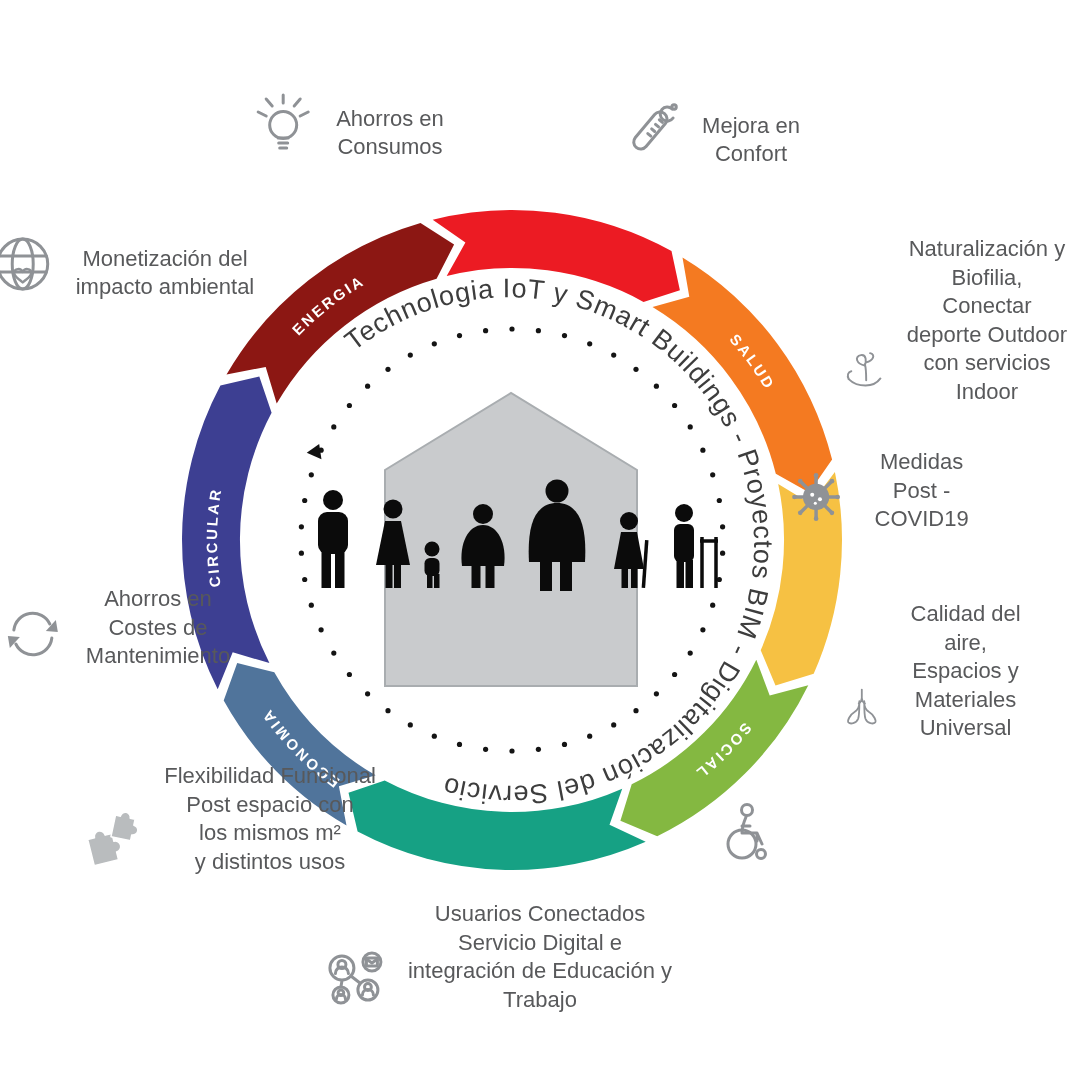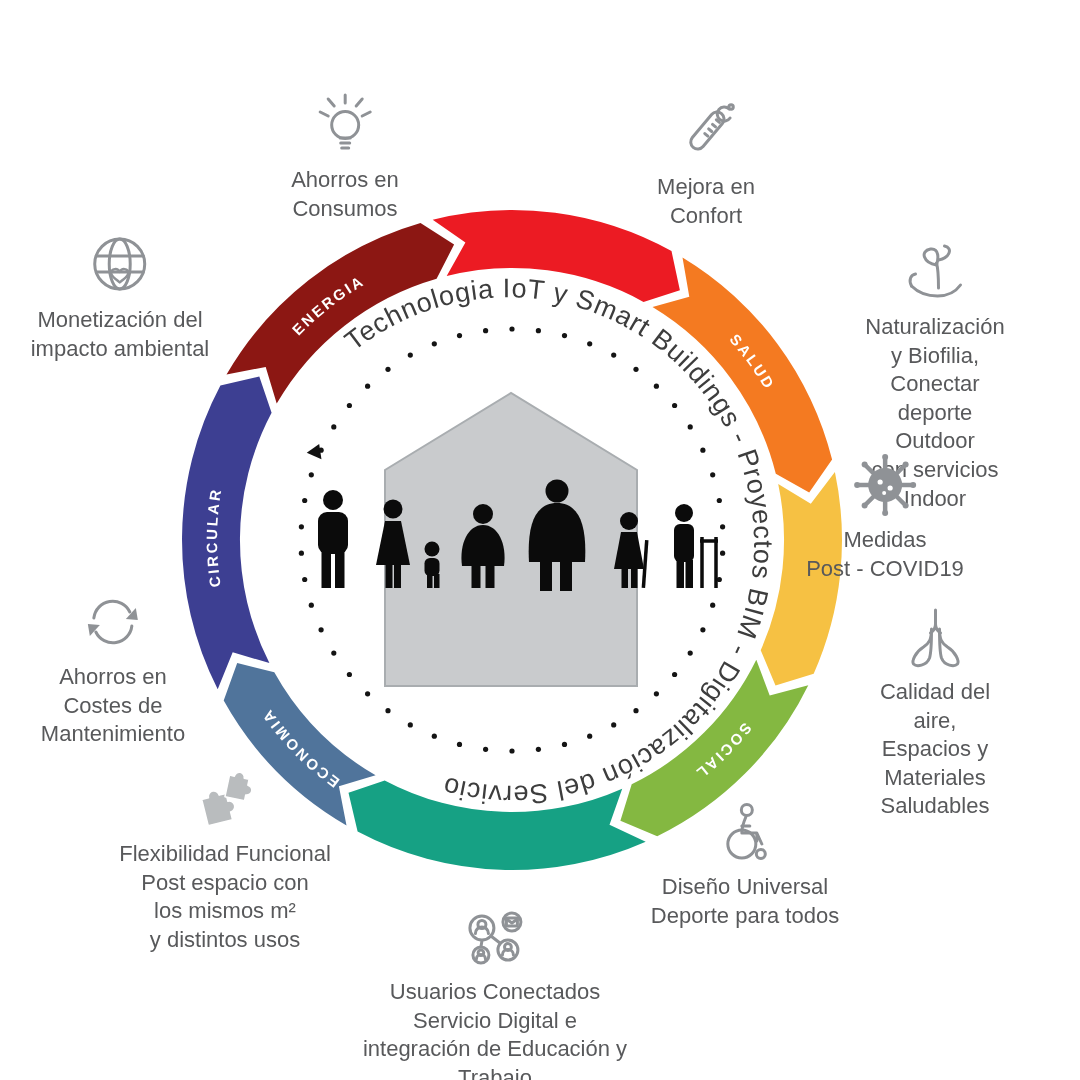--- a/index.html
+++ b/index.html
@@ -3,22 +3,22 @@
 <meta charset="utf-8">
 <style>
   html,body { margin:0; padding:0; background:#ffffff; }
   .stage { position:relative; width:1080px; height:1080px; background:#fff; overflow:hidden;
            font-family:"Liberation Sans", sans-serif; }
   #main-svg { position:absolute; left:0; top:0; }
   .seg-label { font-family:"Liberation Sans", sans-serif; font-size:15px; font-weight:600;
                fill:#ffffff; letter-spacing:2.5px; text-anchor:middle; }
   .ring-title { font-family:"Liberation Sans", sans-serif; font-size:27px; fill:#3d3d3d;
                 letter-spacing:0.8px; }
-  .callout { position:absolute; transform:translateX(-50%); display:flex; flex-direction:column;
-             align-items:center; gap:4px; }
+  .callout { position:absolute; transform:translateX(-50%); display:flex; flex-direction:row;
+             align-items:flex-end; gap:16px; }
   .callout-text { font-size:22px; color:#58595b; text-align:center; white-space:pre-line;
                   line-height:1.3; }
   .icon { stroke:#8f9296; fill:none; stroke-width:3; stroke-linecap:round; stroke-linejoin:round; }
 </style>
 </head>
 <body>
 
 <div class="stage">
 
   <svg id="main-svg" width="1080" height="1080" viewBox="0 0 1080 1080">
@@ -168,21 +168,21 @@
         <rect x="-7" y="-24" width="14" height="44" rx="7"></rect>
         <path d="M0,-16 h4 M0,-10 h4 M0,-4 h4 M0,2 h4"></path>
       </g>
       <path d="M24,-14 a7,7 0 1 1 -1,-9"></path>
       <circle cx="25" cy="-25" r="2.2"></circle>
     </svg>
     <div class="callout-text">Mejora en
 Confort</div>
   </div>
 
-  <div class="callout" style="left:935px; top:235px">
+  <div class="callout" style="left:955px; top:235px">
     <svg class="icon" width="74" height="74" viewBox="-37 -37 74 74">
       <path d="M-24,14 C-16,22 -6,24 2,24 C12,24 20,20 25,13"></path>
       <path d="M-24,14 C-27,8 -25,3 -20,2"></path>
       <path d="M3,16 C3,6 3,-2 1,-9"></path>
       <path d="M1,-7 C-12,-9 -16,-21 -5,-23 C4,-24 3,-13 1,-7 Z"></path>
       <path d="M3,-12 C14,-14 18,-24 9,-26"></path>
     </svg>
     <div class="callout-text">Naturalización y Biofilia,
 Conectar deporte Outdoor
 con servicios Indoor</div>
@@ -221,21 +221,21 @@
   </div>
 
   <div class="callout" style="left:935px; top:600px">
     <svg class="icon" width="74" height="74" viewBox="-37 -37 74 74">
       <path d="M0,-27 V-13 M0,-13 C0,-8 -2,-6 -5,-4 M0,-13 C0,-8 2,-6 5,-4"></path>
       <path d="M-4,-8 C-4,2 -6,6 -12,10 C-20,15 -24,24 -22,27 C-19,30 -9,29 -6,21 C-4,15 -4,4 -4,-8 Z"></path>
       <path d="M4,-8 C4,2 6,6 12,10 C20,15 24,24 22,27 C19,30 9,29 6,21 C4,15 4,4 4,-8 Z"></path>
     </svg>
     <div class="callout-text">Calidad del aire,
 Espacios y Materiales
-Saludables</div>
+Universal</div>
   </div>
 
   <div class="callout" style="left:225px; top:762px">
     <svg class="icon" width="74" height="74" viewBox="-37 -37 74 74">
       <g transform="translate(-8,9) rotate(-14)">
         <path d="M-13,-12 h7 a5.5,5.5 0 0 1 11,0 h7 v8 a5.5,5.5 0 0 1 0,11 v8 h-25 z" fill="#b9bcbe" stroke="#ffffff" stroke-width="1.5"></path>
       </g>
       <g transform="translate(12,-12) rotate(12)">
         <path d="M-10,-10 h5 a5,5 0 0 1 10,0 h5 v6 a5,5 0 0 1 0,10 v6 h-20 z" fill="#b9bcbe" stroke="#ffffff" stroke-width="1.5"></path>
       </g>
@@ -247,22 +247,20 @@
   </div>
 
   <div class="callout" style="left:745px; top:795px">
     <svg class="icon" width="74" height="74" viewBox="-37 -37 74 74">
       <circle cx="-3" cy="12" r="14"></circle>
       <circle cx="16" cy="22" r="4.5"></circle>
       <circle cx="2" cy="-22" r="5.5"></circle>
       <path d="M1,-15 C-2,-8 -3,-3 -3,1 L12,1 L17,12 M12,1 L12,9"></path>
       <path d="M-3,-6 h8"></path>
     </svg>
-    <div class="callout-text">Diseño Universal
-Deporte para todos</div>
   </div>
 
   <div class="callout" style="left:495px; top:900px">
     <svg class="icon" width="74" height="74" viewBox="-37 -37 74 74">
       <circle cx="-13" cy="-9" r="12"></circle>
       <circle cx="-13" cy="-12.5" r="4"></circle>
       <path d="M-19.5,-3.5 a6.5,6.5 0 0 1 13,0"></path>
       <circle cx="13" cy="13" r="10"></circle>
       <circle cx="13" cy="10" r="3.4"></circle>
       <path d="M7.5,18 a5.5,5.5 0 0 1 11,0"></path>

